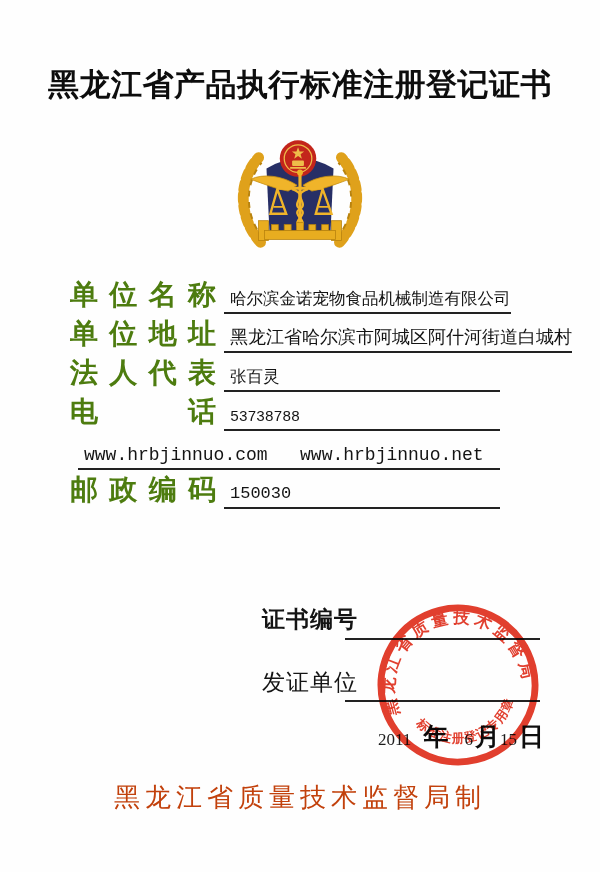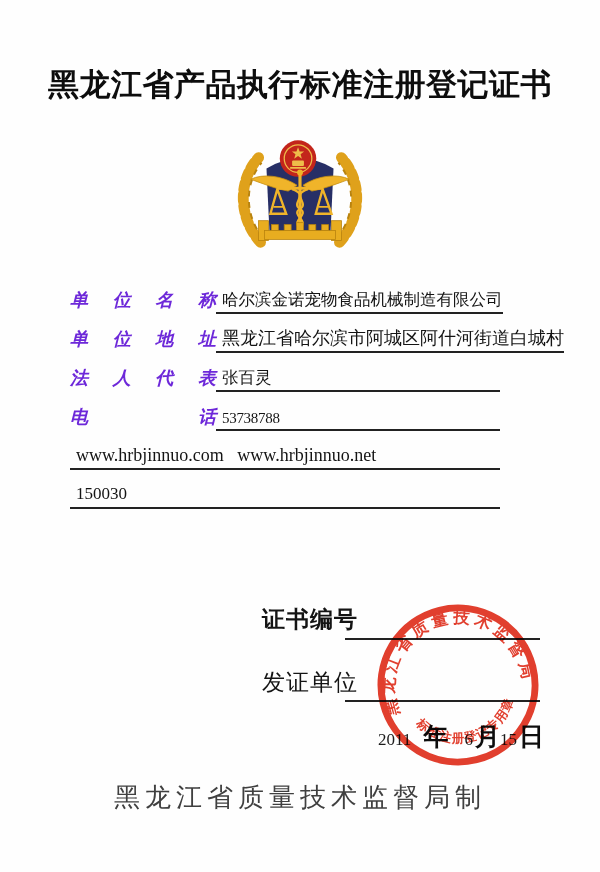--- a/index.html
+++ b/index.html
@@ -10,26 +10,26 @@
   }
   .title{
     position:absolute;top:64px;left:0;right:0;text-align:center;
     font-size:31px;font-weight:bold;letter-spacing:0.5px;color:#0d0d0d;
   }
   .emblem{position:absolute;left:231px;top:131px;width:138px;height:136px;}
   
   .fields{position:absolute;left:70px;top:275px;width:430px;}
   .frow{display:flex;align-items:flex-end;height:39px;}
   .flabel{
-    width:146px;flex:0 0 146px;font-weight:bold;font-size:18px;line-height:1.15;
-    text-align:justify;text-align-last:justify;padding-bottom:3px;color:#6d28d9;font-style:italic;
+    width:146px;flex:0 0 146px;font-weight:bold;font-size:28px;line-height:1.15;
+    text-align:justify;text-align-last:justify;padding-bottom:3px;color:#4d7c0f;
   }
   .fvalue{
-    flex:1;border-bottom:2px solid #222;
-    font-size:16.5px;line-height:1.35;padding:0 0 1px 6px;white-space:pre;
+    flex:1;margin-left:8px;border-bottom:2px solid #222;
+    font-size:16.5px;line-height:1.35;padding:0 0 1px 6px;white-space:pre;font-family:Liberation Mono, monospace;
   }
   .frow:nth-child(2) .fvalue,
   .frow:nth-child(5) .fvalue,
   .frow:nth-child(7) .fvalue{font-size:18px;}
   .frow:nth-child(4) .fvalue{font-size:15px;letter-spacing:-0.3px;}
   .frow:nth-child(6) .fvalue{font-size:17px;}
   
   .certnum-label{position:absolute;left:262px;top:604px;font-size:23px;font-weight:bold;letter-spacing:1px;}
   .certnum-line{position:absolute;left:345px;top:616px;width:195px;height:22px;border-bottom:2px solid #222;font-size:16px;}
   .issuer-label{position:absolute;left:262px;top:667px;font-size:23px;font-weight:normal;letter-spacing:1px;}
@@ -38,21 +38,21 @@
   .date-row{position:absolute;left:378px;top:720px;width:180px;display:flex;align-items:baseline;}
   .dnum{font-size:17px;color:#1c1c1c;}
   .dunit{font-size:25px;font-weight:bold;color:#0d0d0d;}
   .gap-a{margin-left:12px;}.gap-b{margin-left:16px;}.gap-c{margin-left:2px;}.gap-d{}
   .seal{
     position:absolute;left:371px;top:598px;width:174px;height:174px;
     mix-blend-mode:multiply;opacity:0.93;transform:rotate(-14deg);
   }
   .footer{
     position:absolute;top:780px;left:0;right:0;text-align:center;
-    font-size:26px;letter-spacing:5px;color:#404040;
+    font-size:26px;letter-spacing:5px;color:#c2410c;
   }
 </style>
 </head>
 <body>
 
 <div class="page">
 
   <div class="title">黑龙江省产品执行标准注册登记证书</div>
 
   <svg class="emblem" viewBox="0 0 140 136">
@@ -119,20 +119,21 @@
       <div class="fvalue">张百灵</div>
     </div>
     <div class="frow">
       <div class="flabel">电 话</div>
       <div class="fvalue">53738788</div>
     </div>
     <div class="frow">
       <div class="fvalue">www.hrbjinnuo.com   www.hrbjinnuo.net</div>
     </div>
     <div class="frow">
+      <div class="flabel">邮 政 编 码</div>
       <div class="fvalue">150030</div>
     </div>
   </div>
 
   <div class="certnum-label">证书编号</div>
   <div class="certnum-line"></div>
 
   <div class="issuer-label">发证单位</div>
   <div class="issuer-line"></div>
 

